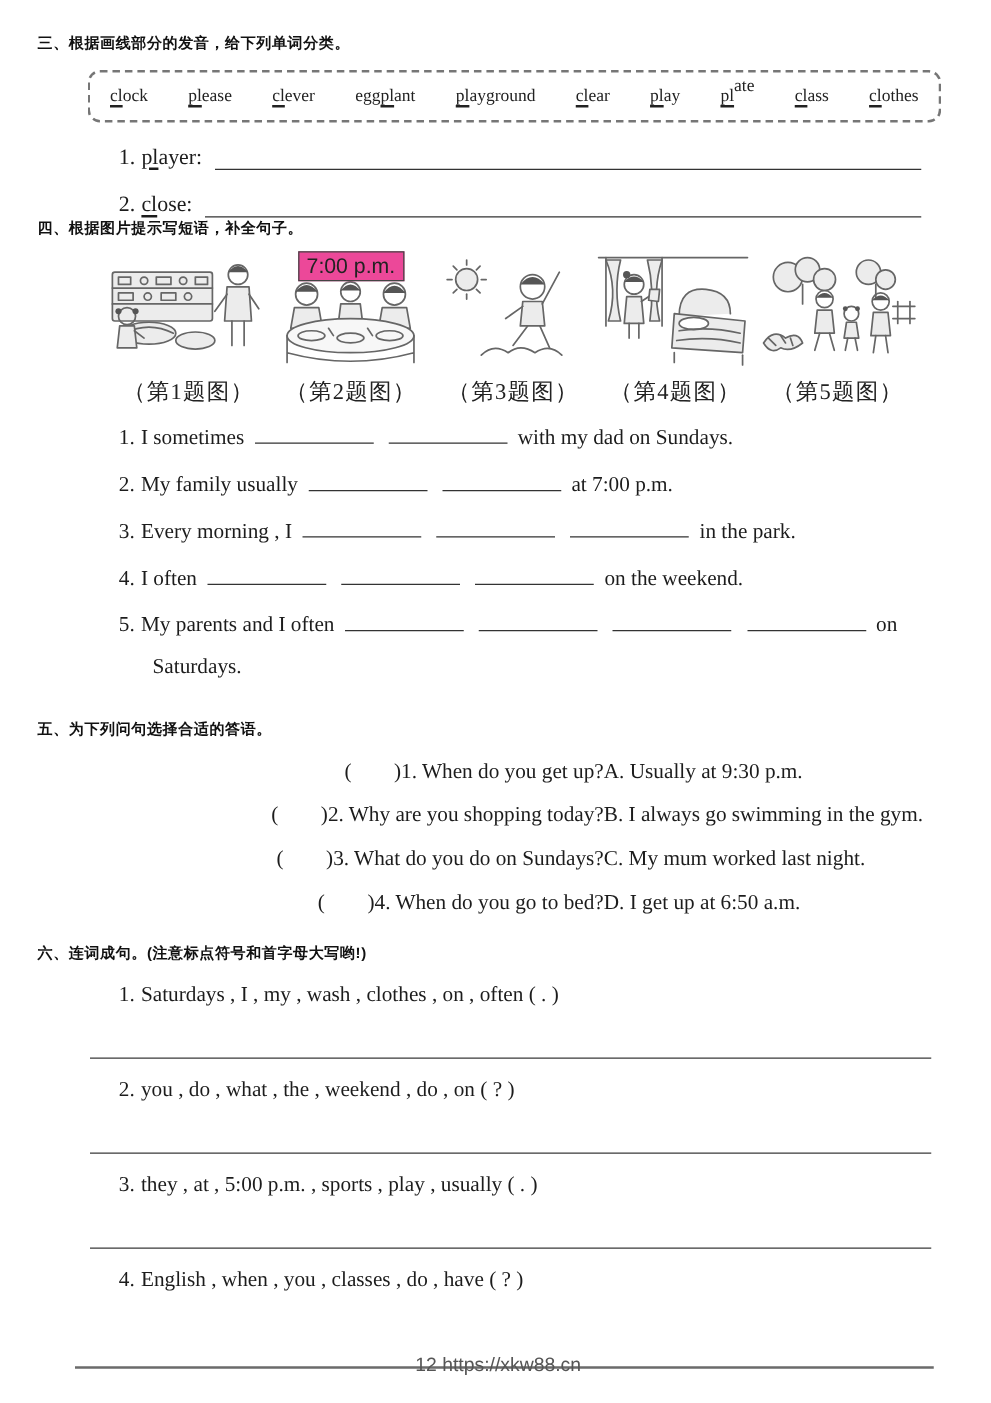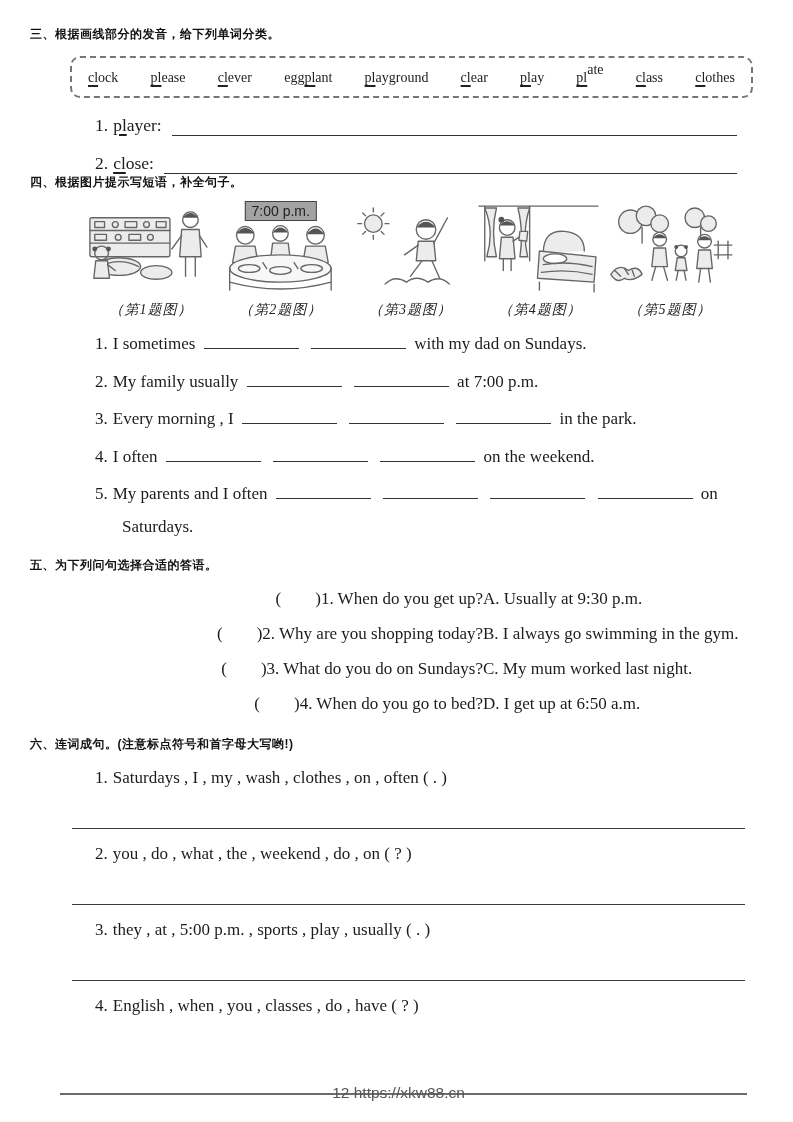--- a/index.html
+++ b/index.html
@@ -46,36 +46,36 @@
   .sec4-heading { }
   .pics {
     display: flex; justify-content: space-between;
     margin: 10px 24px 0 56px;
   }
   .pic { width: 133px; text-align: center; }
   .pic-frame { height: 96px; position: relative; }
   .pic-frame svg { width: 100%; height: 100%; }
   .time-label {
     position: absolute; top: 0; left: 50%; transform: translateX(-50%);
-    border: 1.5px solid #444; background: #a3a3a3;
+    border: 1.5px solid #444; background: #ec4899;
     font-family: "Liberation Sans", sans-serif;
-    font-size: 14px; padding: 1px 6px; white-space: nowrap; color: #222;
-  }
-  .pic-caption { font-size: 14px; margin-top: 4px; color: #222; letter-spacing: 1px; font-style: italic; }
+    font-size: 17px; padding: 1px 6px; white-space: nowrap; color: #222;
+  }
+  .pic-caption { font-size: 18px; margin-top: 4px; color: #222; letter-spacing: 1px; }
 
   .sentence { margin: 12px 0 0 65px; line-height: 1.5; }
   .sentence .num { margin-right: 5px; }
   .blank {
     display: inline-block; width: 95px; height: 14px;
     border-bottom: 1px solid #333; margin: 0 4px;
   }
   .sentence-cont { margin: 10px 0 0 92px; }
 
   
-  .sec5-heading { margin-top: 20px; }
+  .sec5-heading { margin-top: 32px; }
   .qa-row { display: flex; margin: 15px 0 0 65px; }
   .qa-q { width: 388px; text-align: right; }
   .bracket-gap { display: inline-block; width: 34px; }
   .qa-a { flex: 1; }
 
   
   .sec6-heading { margin-top: 22px; }
   .s6-item { margin: 15px 0 0 65px; }
   .s6-item .num { margin-right: 5px; }
   .answer-line {

